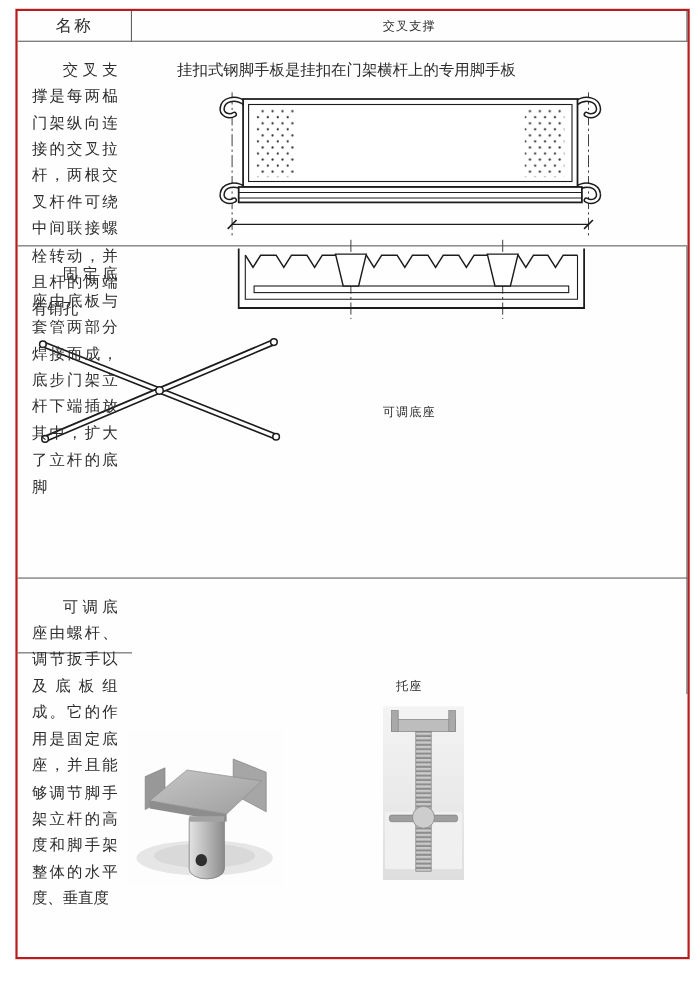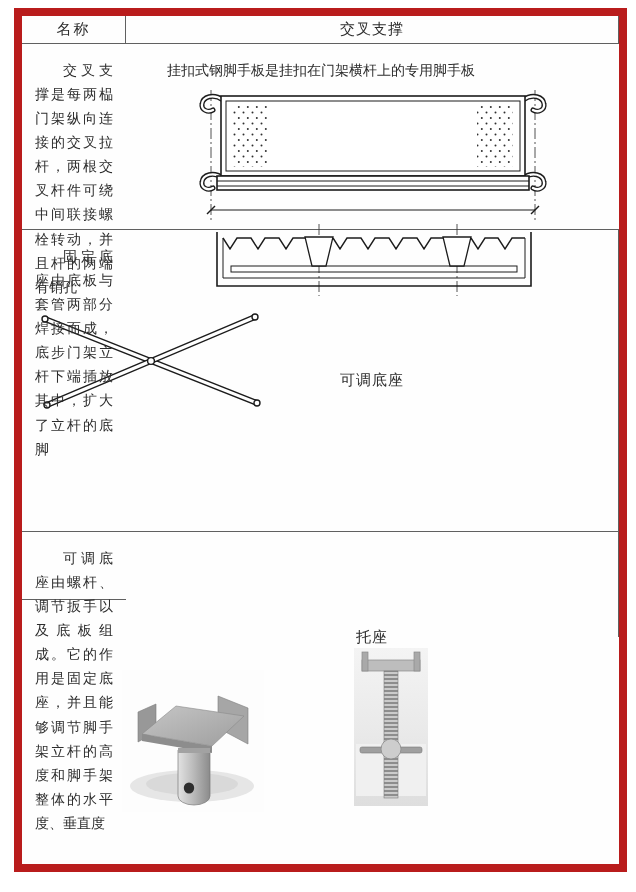--- a/index.html
+++ b/index.html
@@ -3,28 +3,28 @@
 <meta charset="utf-8">
 <style>
   html,body{margin:0;padding:0;}
   body{
     width:636px;height:892px;overflow:hidden;background:#ffffff;
     font-family:"Liberation Serif","DejaVu Serif",serif;
     color:#2d2d2d;
   }
   .doc-table{
     position:absolute;left:14px;top:8px;width:613px;height:864px;
-    box-sizing:border-box;border:8px solid #b91c1c;background:#fefefe;
+    box-sizing:border-box;border:2px solid #b91c1c;background:#fefefe;
     display:grid;grid-template-columns:104px 1fr;
     grid-template-rows:28px 186px 302px 68px 66px auto;
     font-family:Liberation Mono, monospace;
   }
   .cell{box-sizing:border-box;border-bottom:1px solid #606060;}
   .name-col{border-right:1px solid #606060;display:flex;flex-direction:column;
-    align-items:center;justify-content:center;font-size:15px;letter-spacing:1px;text-align:center;}
+    align-items:center;justify-content:center;font-size:11px;letter-spacing:1px;text-align:center;}
   .last-row{border-bottom:none;}
   .hdr{display:flex;align-items:center;justify-content:center;font-size:15px;letter-spacing:2px;}
   .desc-col{padding:0 13px;font-size:14px;line-height:1.72;text-align:justify;position:relative;}
   .desc-col p{margin:15px 0 0 0;text-indent:2em;}
   .fig-center{text-align:center;}
   .name-two-line{line-height:1.75;}
   svg{display:block;margin:0 auto;}
   .photo{position:absolute;}
 </style>
 </head>
@@ -126,21 +126,21 @@
     <p>固定底座由底板与套管两部分焊接而成，底步门架立杆下端插放其中，扩大了立杆的底脚</p>
   </div>
 
   <div class="cell name-col">
     <span>可调底座</span>
   </div>
   <div class="cell desc-col">
     <p>可调底座由螺杆、调节扳手以及底板组成。它的作用是固定底座，并且能够调节脚手架立杆的高度和脚手架整体的水平度、垂直度</p>
   </div>
 
-  <div class="cell name-col last-row" style="justify-content:center;padding-top:105px;">
+  <div class="cell name-col last-row" style="justify-content:flex-end;padding-top:105px;">
     <span>托座</span>
   </div>
   <div class="cell desc-col last-row">
 
     <svg class="photo" style="left:100px;top:70px;" width="142" height="142" viewBox="0 0 142 142">
       <defs>
         <linearGradient id="tubeG" x1="0" y1="0" x2="1" y2="0">
           <stop offset="0" stop-color="#e2e2e2"></stop>
             <stop offset="0.45" stop-color="#bdbdbd"></stop>
             <stop offset="1" stop-color="#8b8b8b"></stop>

